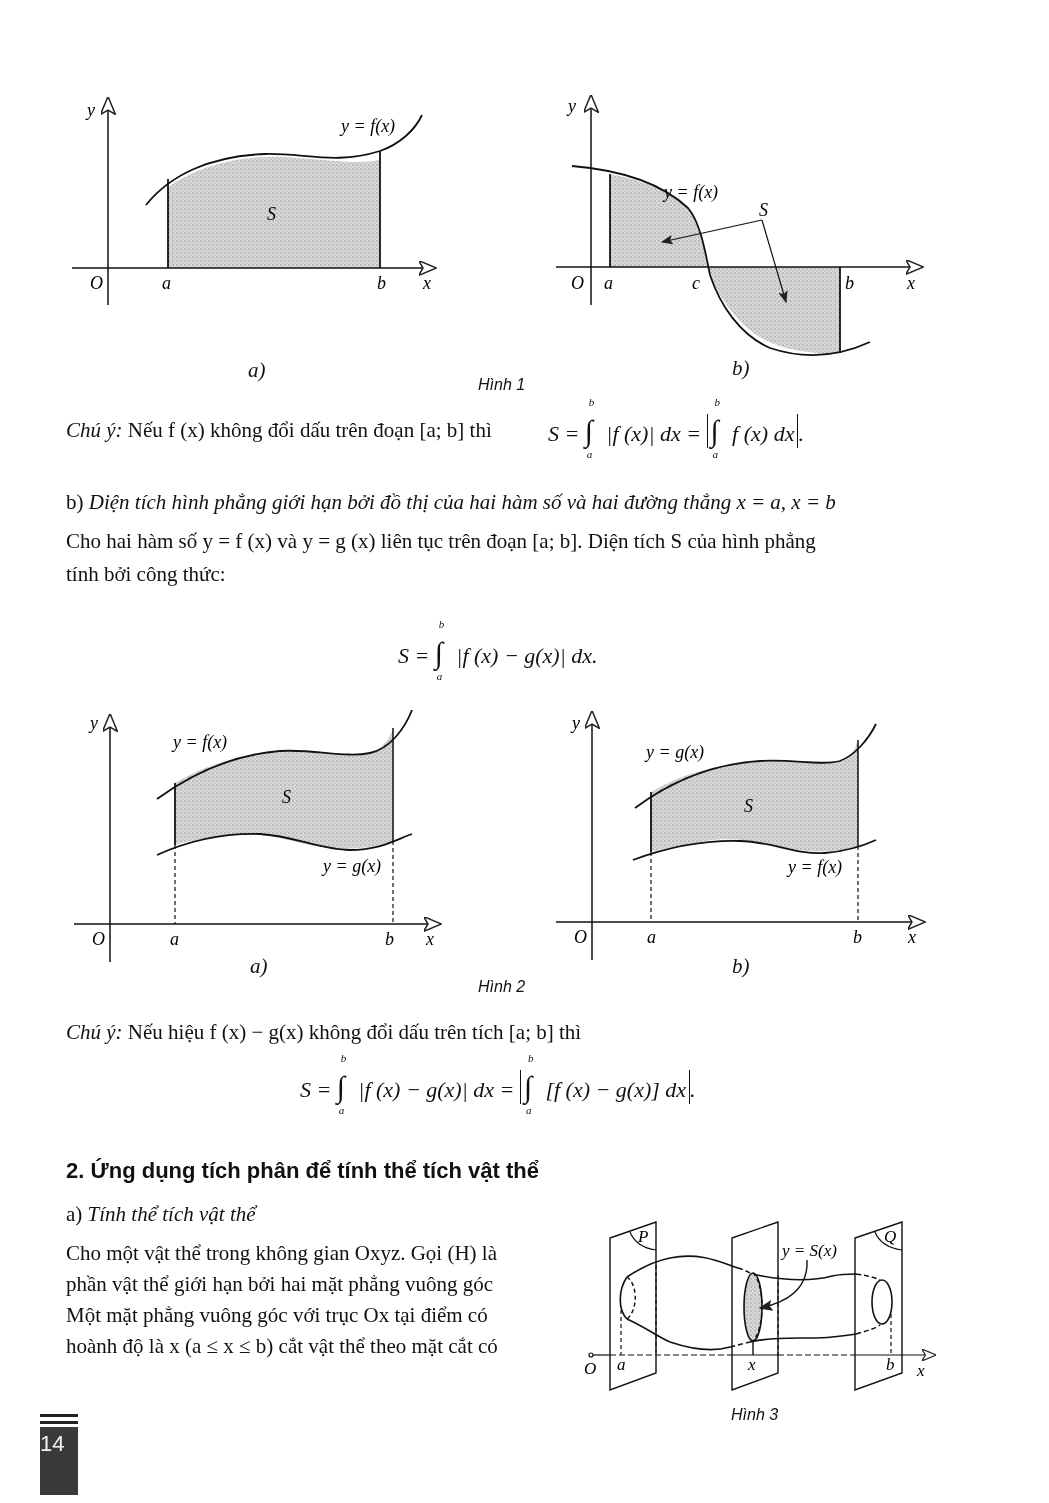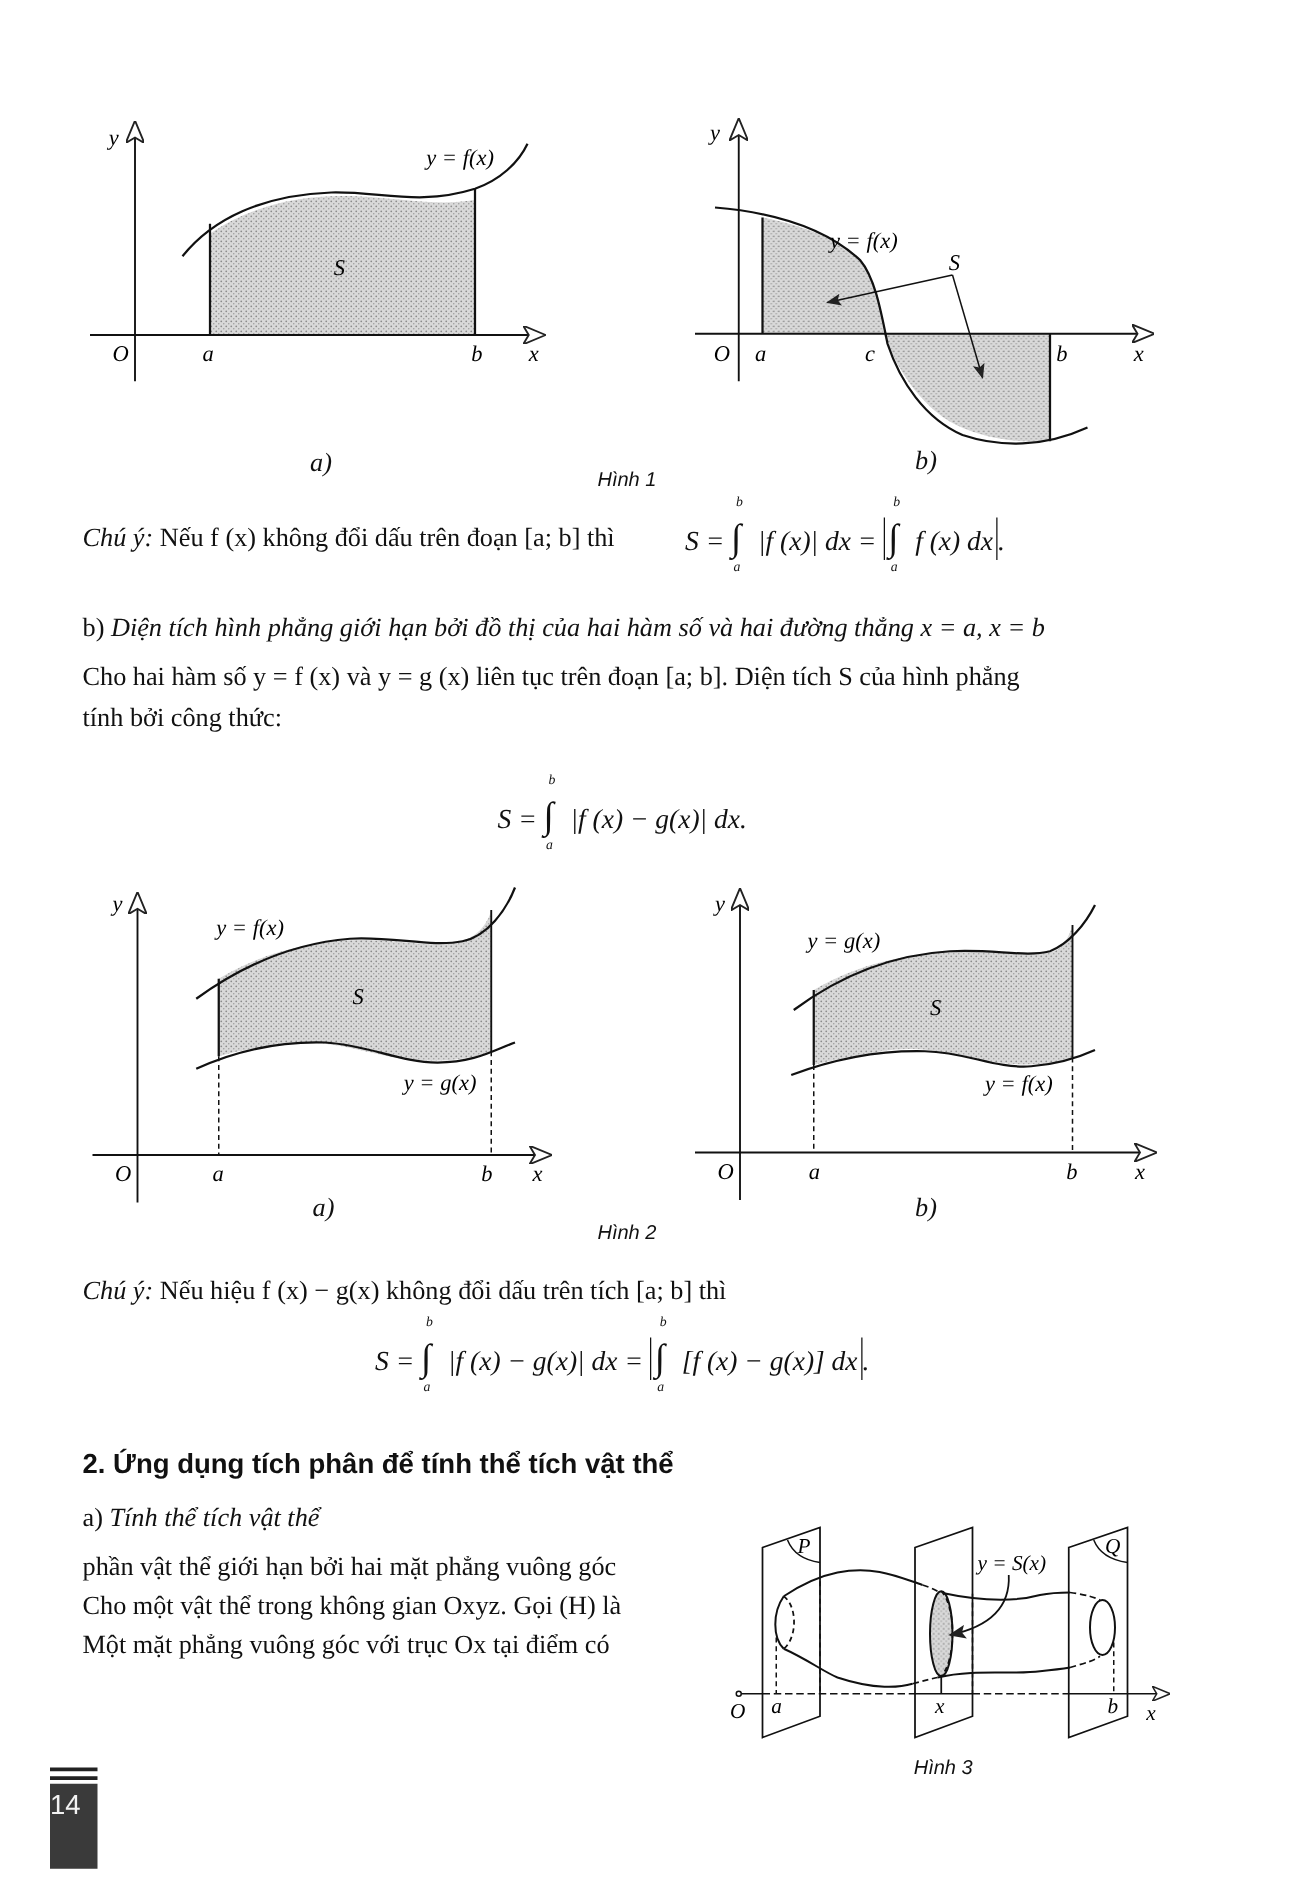--- a/index.html
+++ b/index.html
@@ -189,23 +189,24 @@
     <span>[f (x) − g(x)] dx</span>
   </span><span>.</span>
 </div>
 
 <div class="abs heading" style="left:66px;top:1158px;">2. Ứng dụng tích phân để tính thể tích vật thể</div>
 <div class="abs txt" style="left:66px;top:1198px;">
   <span>a)</span>
   <span class="it">Tính thể tích vật thể</span>
 </div>
 <div class="abs txt" style="left:66px;top:1238px;line-height:31px;">
+  <div>Cho một vật thể trong không gian Oxyz. Gọi (H) là</div>
   <div>phần vật thể giới hạn bởi hai mặt phẳng vuông góc</div>
-  <div>Cho một vật thể trong không gian Oxyz. Gọi (H) là</div>
   <div>Một mặt phẳng vuông góc với trục Ox tại điểm có</div>
+  <div>hoành độ là x (a ≤ x ≤ b) cắt vật thể theo mặt cắt có</div>
 </div>
 
 <div class="abs" style="left:570px;top:1210px;width:380px;height:190px;">
   <svg width="380" height="190">
 
     <polygon points="40,28 86,12 86,163 40,180" fill="none" stroke="#111" stroke-width="1.4"></polygon>
     <path d="M60,22 C64,32 72,38 86,40" fill="none" stroke="#111" stroke-width="1.2"></path>
     <text x="68" y="32" font-size="17">P</text>
 
     <polygon points="162,28 208,12 208,163 162,180" fill="none" stroke="#111" stroke-width="1.4"></polygon>

